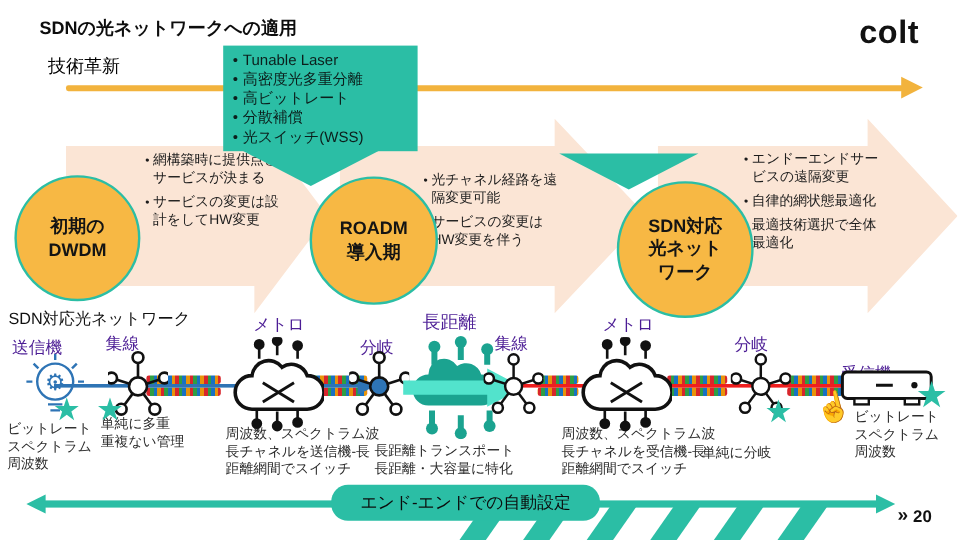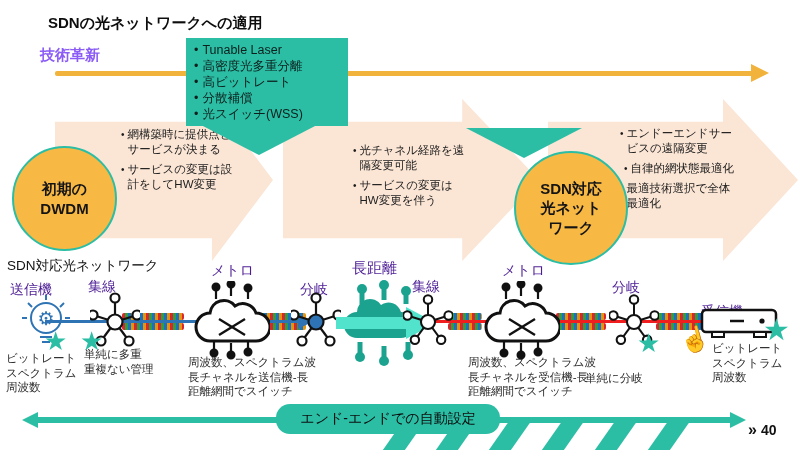--- a/index.html
+++ b/index.html
@@ -1,34 +1,34 @@
 <!DOCTYPE html>
 <html><head>
 <meta charset="utf-8">
 <style>
   html,body{margin:0;padding:0;background:#888;}
   .slide{position:relative;width:800px;height:450px;background:#ffffff;overflow:hidden;
          font-family:"Liberation Sans",sans-serif;color:#111;}
   .abs{position:absolute;}
   .title{font-size:15px;font-weight:bold;color:#0d0d0d;}
   .logo{font-size:27px;font-weight:800;letter-spacing:.5px;color:#121212;}
-  .axis-label{font-size:15px;font-weight:bold;color:#8b5cf6;}
+  .axis-label{font-size:15px;font-weight:normal;color:#000000;}
   .axis-line{height:5px;background:#F2B33D;border-radius:2px;}
   .tri-r{width:0;height:0;border-top:9px solid transparent;border-bottom:9px solid transparent;border-left:18px solid #F2B33D;}
   .stagearrow{background:#FBE5D5;}
   .a1{clip-path:polygon(0 14%,72% 14%,72% 0,100% 50%,72% 100%,72% 86%,0 86%);}
   .a2{clip-path:polygon(0 14%,70% 14%,70% 0,100% 50%,70% 100%,70% 86%,0 86%);}
   .circle{border-radius:50%;background:#F7B844;border:2.5px solid #2BBEA5;display:flex;align-items:center;justify-content:center;
           text-align:center;font-weight:bold;font-size:15px;line-height:1.3;white-space:pre-line;color:#141414;z-index:3;}
   .techbox{background:#2BBEA5;padding:4px 8px;font-size:12.5px;line-height:16px;color:#0c1f1c;z-index:4;}
   .tbul{display:flex;}
   .tbul::before{content:"•";margin-right:4px;}
   .tridown{width:0;height:0;border-left:58px solid transparent;border-right:58px solid transparent;border-top:30px solid #2BBEA5;z-index:4;}
   .arrow-bullets{font-size:11.5px;line-height:1.3;color:#1c1c1c;z-index:2;}
-  .bul{display:flex;margin-bottom:5px;justify-content:flex-end;}
+  .bul{display:flex;margin-bottom:5px;}
   .bul::before{content:"•";margin-right:3px;font-size:10px;line-height:1.5;}
   .sectiontitle{font-size:13.5px;color:#111;}
   .nodelabel{font-size:14px;color:#4c1d95;}
   .note{font-size:11.5px;line-height:1.28;color:#2b2b2b;white-space:pre-line;}
   .fiber{display:flex;flex-direction:column;gap:3px;}
   .fiber>div{height:7px;border-radius:2px;
     background:repeating-linear-gradient(90deg,#d8262c 0 3px,#2f9e44 3px 6px,#1971c2 6px 9px,#e8940a 9px 12px);}
   .hline{height:3px;}
   .star{color:#2BBEA5;font-size:26px;line-height:1;z-index:5;}
   .shaft{height:6px;background:#2BBEA5;}
@@ -38,21 +38,22 @@
         font-size:14px;color:#0b0b0b;z-index:6;}
   .stripe{width:22px;height:36px;background:#2BBEA5;transform:skewX(-35deg);}
   .pagenum{font-size:14px;font-weight:bold;color:#111;display:flex;gap:4px;align-items:center;}
   .hand{font-size:24px;color:#222;transform:rotate(-14deg);z-index:5;}
 </style>
 </head>
 <body>
 
 <div class="slide">
 
-  <div class="abs title" style="left:33px;top:14px;margin-left:15px;">SDNの光ネットワークへの適用</div>
+  <div class="abs title" style="left:33px;top:14px;">SDNの光ネットワークへの適用</div>
+  <div class="abs logo" style="left:716px;top:12px;">colt</div>
 
   <div class="abs axis-label" style="left:40px;top:46px;">技術革新</div>
   <div class="abs axis-line" style="left:55px;top:71px;width:698px;"></div>
   <div class="abs tri-r" style="left:751px;top:64px;"></div>
 
   <div class="abs stagearrow a1" style="left:55px;top:99px;width:218px;height:162px;"></div>
   <div class="abs stagearrow a2" style="left:283px;top:99px;width:256px;height:162px;"></div>
   <div class="abs stagearrow a2" style="left:548px;top:99px;width:250px;height:162px;"></div>
 
   <div class="abs techbox" style="left:186px;top:38px;width:146px;">
@@ -71,20 +72,22 @@
     <div class="tbul">
         <span>光スイッチ(WSS)</span>
       </div>
   </div>
   <div class="abs tridown" style="left:201px;top:125px;"></div>
 
   <div class="abs tridown" style="left:466px;top:128px;"></div>
 
   <div class="abs circle" style="left:12px;top:146px;width:101px;height:101px;">初期の
 DWDM</div>
+  <div class="abs circle" style="left:258px;top:147px;width:103px;height:103px;">ROADM
+導入期</div>
   <div class="abs circle" style="left:514px;top:151px;width:110px;height:110px;">SDN対応
 光ネット
 ワーク</div>
 
   <div class="abs arrow-bullets" style="left:121px;top:127px;width:116px;">
     <div class="bul">
         <span>網構築時に提供点とサービスが決まる</span>
       </div>
     <div class="bul">
         <span>サービスの変更は設計をしてHW変更</span>
@@ -322,20 +325,22 @@
   <div class="abs nodelabel" style="left:701px;top:287px;margin-top:16px;">受信機</div>
 
   <div class="abs note" style="left:6px;top:351px;">ビットレート
 スペクトラム
 周波数</div>
   <div class="abs note" style="left:84px;top:347px;">単純に多重
 重複ない管理</div>
   <div class="abs note" style="left:188px;top:355px;">周波数、スペクトラム波
 長チャネルを送信機-長
 距離網間でスイッチ</div>
+  <div class="abs note" style="left:312px;top:369px;">長距離トランスポート
+長距離・大容量に特化</div>
   <div class="abs note" style="left:468px;top:355px;">周波数、スペクトラム波
 長チャネルを受信機-長
 距離網間でスイッチ</div>
   <div class="abs note" style="left:585px;top:371px;">単純に分岐</div>
   <div class="abs note" style="left:712px;top:341px;">ビットレート
 スペクトラム
 周波数</div>
 
   <div class="abs stripe" style="left:392px;top:419px;"></div>
   <div class="abs stripe" style="left:445px;top:419px;"></div>
@@ -344,16 +349,16 @@
   <div class="abs stripe" style="left:604px;top:419px;"></div>
   <div class="abs stripe" style="left:657px;top:419px;"></div>
 
   <div class="abs shaft" style="left:36px;top:417px;width:696px;"></div>
   <div class="abs headL" style="left:22px;top:412px;"></div>
   <div class="abs headR" style="left:730px;top:412px;"></div>
   <div class="abs band" style="left:276px;top:404px;width:224px;height:30px;">エンド-エンドでの自動設定</div>
 
   <div class="abs pagenum" style="left:748px;top:421px;">
     <span style="font-size:16px;">»</span>
-    <span>40</span>
+    <span>20</span>
   </div>
 
 </div>
 
 </body></html>

